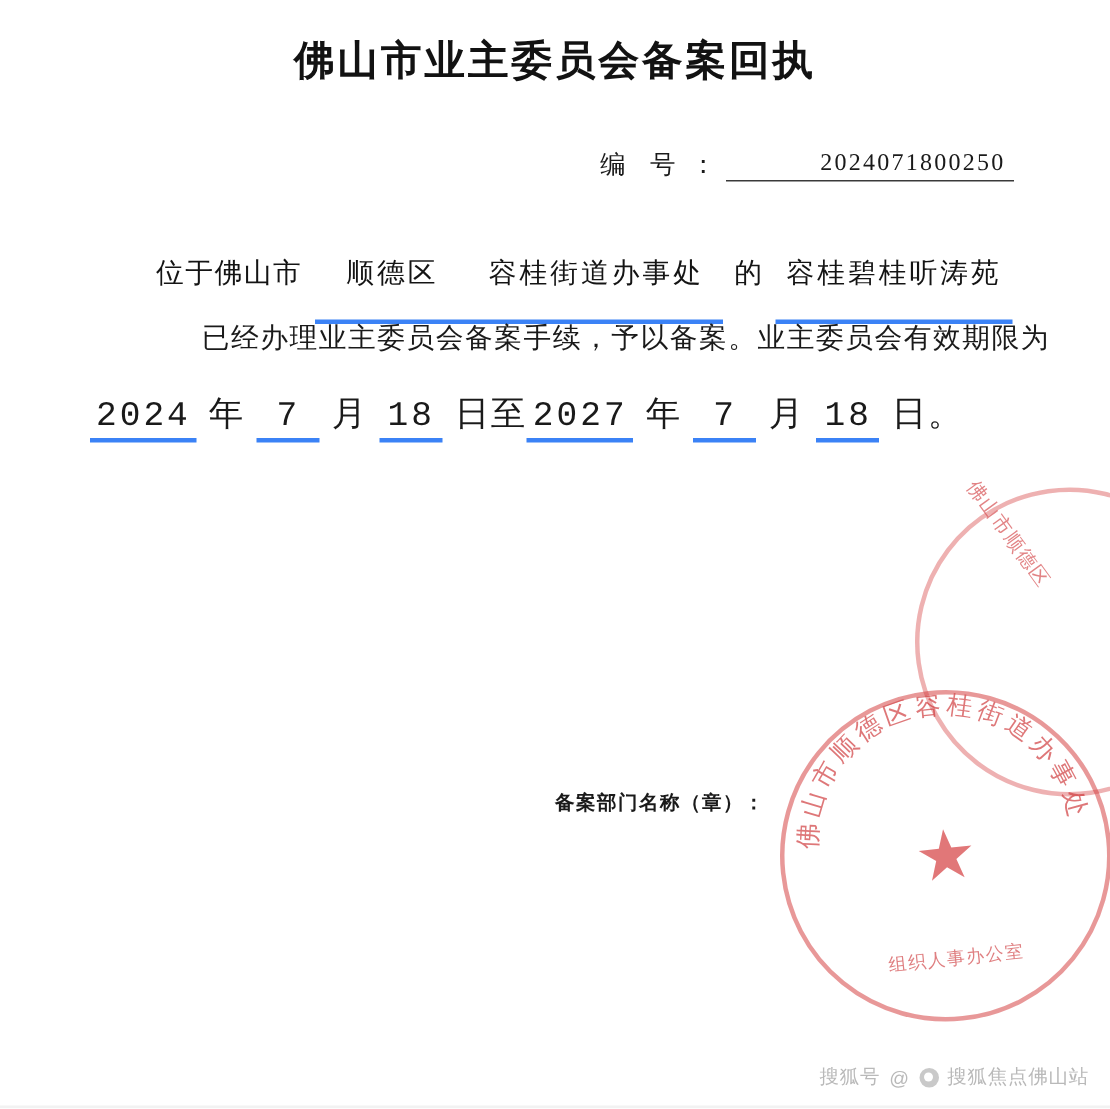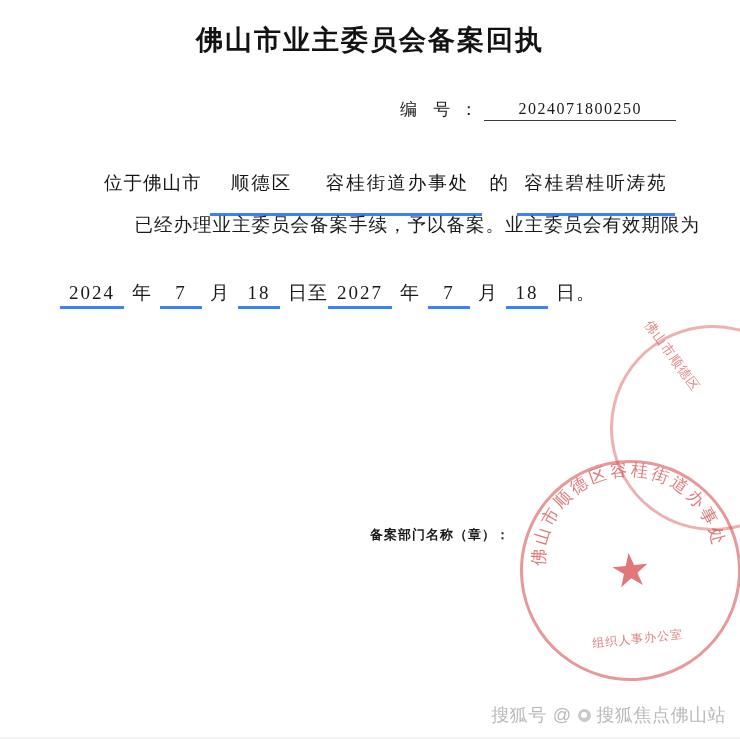--- a/index.html
+++ b/index.html
@@ -50,21 +50,21 @@
     letter-spacing: 6px;
     padding-right: 4px;
     color: #1a1a1a;
   }
   .serial-colon {
     padding-right: 6px;
   }
   .serial-value {
     min-width: 180px;
     border-bottom: 1px solid #3a3a3a;
-    text-align: center;
+    text-align: right;
     padding: 0 6px 2px 6px;
     letter-spacing: 1.5px;
     font-size: 16px;
   }
 
   
   .body-text {
     position: absolute;
     top: 155px;
     left: 60px;
@@ -87,21 +87,21 @@
   }
   .fill-district { min-width: 96px; }
   .fill-street { min-width: 160px; font-family: Liberation Serif, serif; }
   .fill-estate { min-width: 150px; }
   .fill-year { min-width: 56px; }
   .fill-month { min-width: 34px; }
   .fill-day { min-width: 34px; }
   .sp { display:inline-block; width:8px; }
 
   .line2 { position: absolute; top: 212px; left: 60px; width: 640px; font-size: 18.5px; letter-spacing: 1px; text-align: right;}
-  .line3 { position: absolute; top: 280px; left: 60px; width: 640px; font-size: 19px; letter-spacing: 1px;}
+  .line3 { position: absolute; top: 260px; left: 60px; width: 640px; font-size: 23px; letter-spacing: 1px; font-family: Liberation Mono, monospace;}
 
   
   .dept-line {
     position: absolute;
     top: 526px;
     left: 370px;
     font-size: 13px;
     letter-spacing: 1px;
     font-weight: bold;
   }
@@ -195,21 +195,21 @@
 
   
   .watermark {
     position: absolute;
     right: 14px;
     bottom: 12px;
     display: flex;
     align-items: center;
     gap: 6px;
     color: #b9b9b9;
-    font-size: 18px;
+    font-size: 13px;
     font-family: "Liberation Sans", sans-serif;
     letter-spacing: 0.5px;
   }
   .watermark .wm-logo {
     display: inline-block;
     width: 13px;
     height: 13px;
     border-radius: 50%;
     background: #c9c9c9;
     position: relative;

